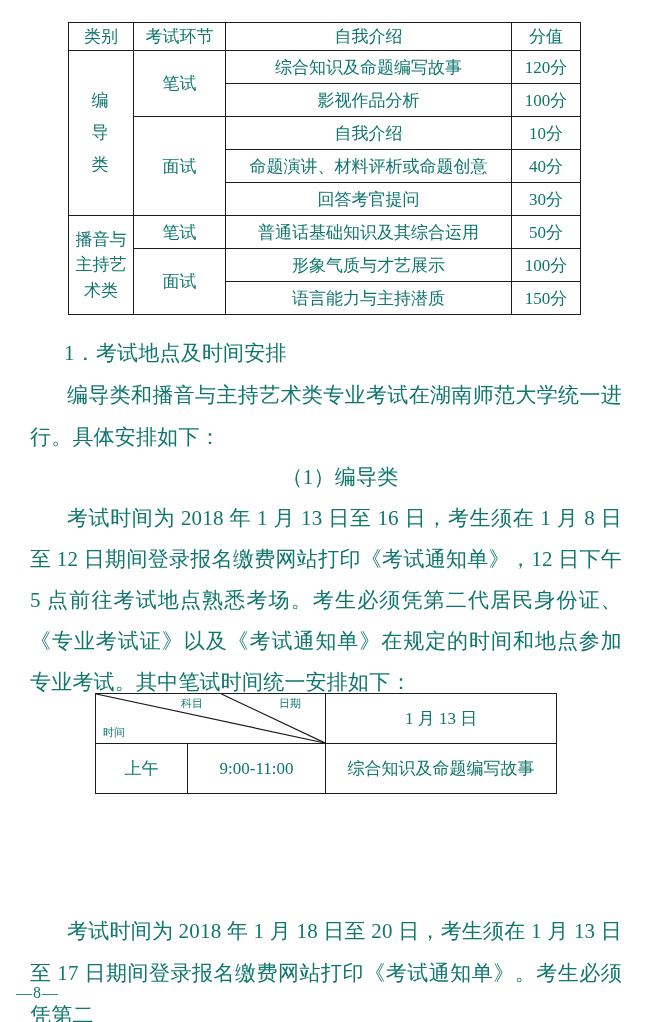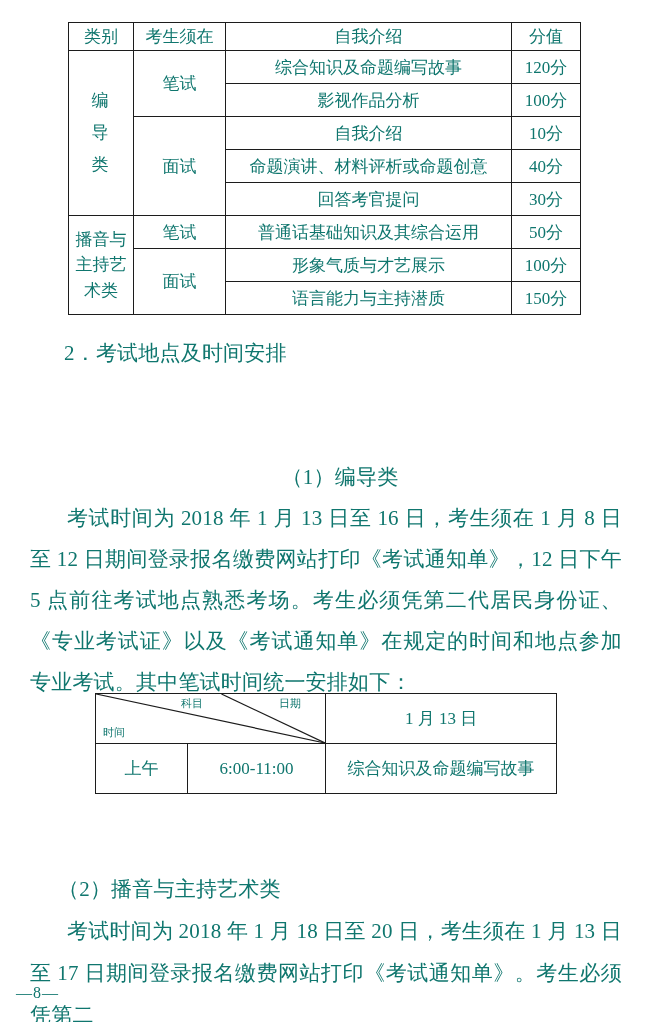--- a/index.html
+++ b/index.html
@@ -94,21 +94,21 @@
   <table class="t1">
     <colgroup>
       <col style="width:65px">
         <col style="width:92px">
         <col style="width:286px">
         <col style="width:69px">
     </colgroup>
     <tbody>
         <tr class="hdr">
       <th>类别</th>
-      <th>考生须在</th>
+      <th>考试环节</th>
       <th>自我介绍</th>
       <th>分值</th>
     </tr>
     <tr class="data">
       <td rowspan="5">
             <span class="vcat1">编导类</span>
           </td>
       <td rowspan="2">笔试</td>
       <td>综合知识及命题编写故事</td>
       <td>120分</td>
@@ -143,21 +143,22 @@
       <td>形象气质与才艺展示</td>
       <td>100分</td>
     </tr>
     <tr class="data">
       <td>语言能力与主持潜质</td>
       <td>150分</td>
     </tr>
   </tbody>
     </table>
 
-  <div class="txt heading2">2．考试地点及时间安排</div>
+  <div class="txt heading2">1．考试地点及时间安排</div>
+  <div class="txt intro">编导类和播音与主持艺术类专业考试在湖南师范大学统一进行。具体安排如下：</div>
   <div class="txt sub1-head">（1）编导类</div>
   <div class="txt para1">考试时间为 2018 年 1 月 13 日至 16 日，考生须在 1 月 8 日至 12 日期间登录报名缴费网站打印《考试通知单》，12 日下午 5 点前往考试地点熟悉考场。考生必须凭第二代居民身份证、《专业考试证》以及《考试通知单》在规定的时间和地点参加专业考试。其中笔试时间统一安排如下：</div>
 
   <table class="t2">
     <colgroup>
       <col style="width:92px">
         <col style="width:138px">
         <col style="width:231px">
     </colgroup>
     <tbody>
@@ -168,24 +169,23 @@
           <line x1="126" y1="0" x2="230" y2="50" stroke="#1c1c1c" stroke-width="1.2" vector-effect="non-scaling-stroke"></line>
         </svg>
         <span class="corner-label lbl-subject">科目</span>
         <span class="corner-label lbl-date">日期</span>
         <span class="corner-label lbl-time">时间</span>
       </td>
       <td>1 月 13 日</td>
     </tr>
     <tr class="r1">
       <td>上午</td>
-      <td>6:00-11:00</td>
+      <td>9:00-11:00</td>
       <td>综合知识及命题编写故事</td>
     </tr>
   </tbody>
     </table>
 
-  <div class="txt sub2-head">（2）播音与主持艺术类</div>
   <div class="txt para2">考试时间为 2018 年 1 月 18 日至 20 日，考生须在 1 月 13 日至 17 日期间登录报名缴费网站打印《考试通知单》。考生必须凭第二</div>
 
   <div class="pagenum">—8—</div>
 
 </div>
 
 </body></html>

